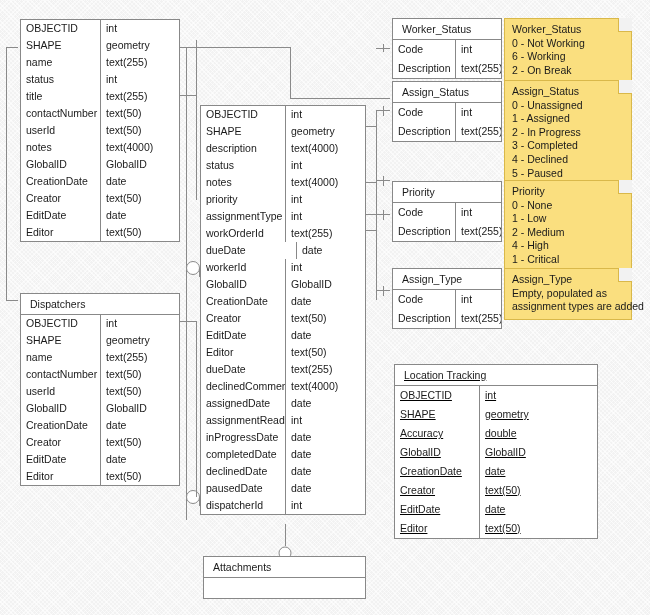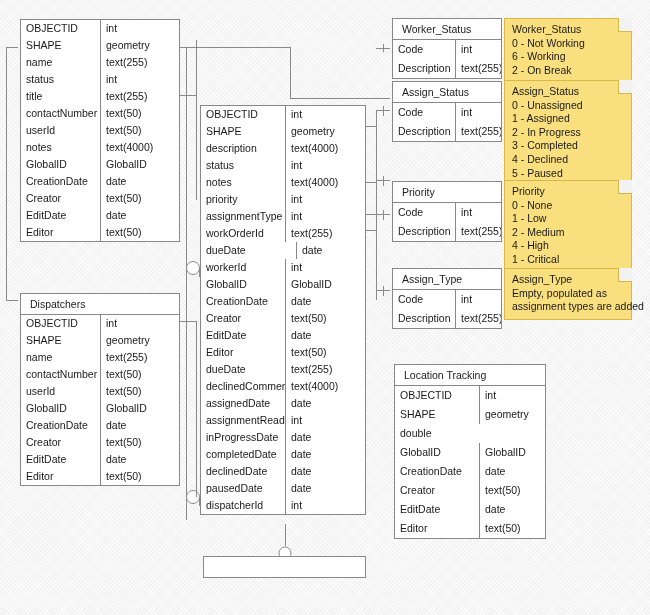--- a/index.html
+++ b/index.html
@@ -416,32 +416,33 @@
         <div class="attr-name" style="width:63px;line-height:19px">Code</div>
         <div class="attr-type" style="line-height:19px">int</div>
       </div>
     <div class="attr-row" style="height:19px">
         <div class="attr-name" style="width:63px;line-height:19px">Description</div>
         <div class="attr-type" style="line-height:19px">text(255)</div>
       </div>
   </div>
 </div>
 
-<div class="entity" style="left:394px; top:364px; width:152px;">
+<div class="entity" style="left:394px; top:364px; width:204px;text-decoration:underline;">
   <div class="entity-title">Location Tracking</div>
   <div class="entity-body">
     <div class="attr-row" style="height:19px">
         <div class="attr-name" style="width:85px;line-height:19px">OBJECTID</div>
         <div class="attr-type" style="line-height:19px">int</div>
       </div>
     <div class="attr-row" style="height:19px">
         <div class="attr-name" style="width:85px;line-height:19px">SHAPE</div>
         <div class="attr-type" style="line-height:19px">geometry</div>
       </div>
     <div class="attr-row" style="height:19px">
+        <div class="attr-name" style="width:85px;line-height:19px">Accuracy</div>
         <div class="attr-type" style="line-height:19px">double</div>
       </div>
     <div class="attr-row" style="height:19px">
         <div class="attr-name" style="width:85px;line-height:19px">GlobalID</div>
         <div class="attr-type" style="line-height:19px">GlobalID</div>
       </div>
     <div class="attr-row" style="height:19px">
         <div class="attr-name" style="width:85px;line-height:19px">CreationDate</div>
         <div class="attr-type" style="line-height:19px">date</div>
       </div>
@@ -454,20 +455,21 @@
         <div class="attr-type" style="line-height:19px">date</div>
       </div>
     <div class="attr-row" style="height:19px">
         <div class="attr-name" style="width:85px;line-height:19px">Editor</div>
         <div class="attr-type" style="line-height:19px">text(50)</div>
       </div>
   </div>
 </div>
 
 <div class="entity" style="left:203px; top:556px; width:163px;">
+  <div class="entity-title">Attachments</div>
   <div class="entity-body empty-body"></div>
 </div>
 
 <div class="note" style="left:504px; top:18px; width:128px;">
   <div class="note-line">Worker_Status</div>
   <div class="note-line">0 - Not Working</div>
   <div class="note-line">6 - Working</div>
   <div class="note-line">2 - On Break</div>
 </div>
 

